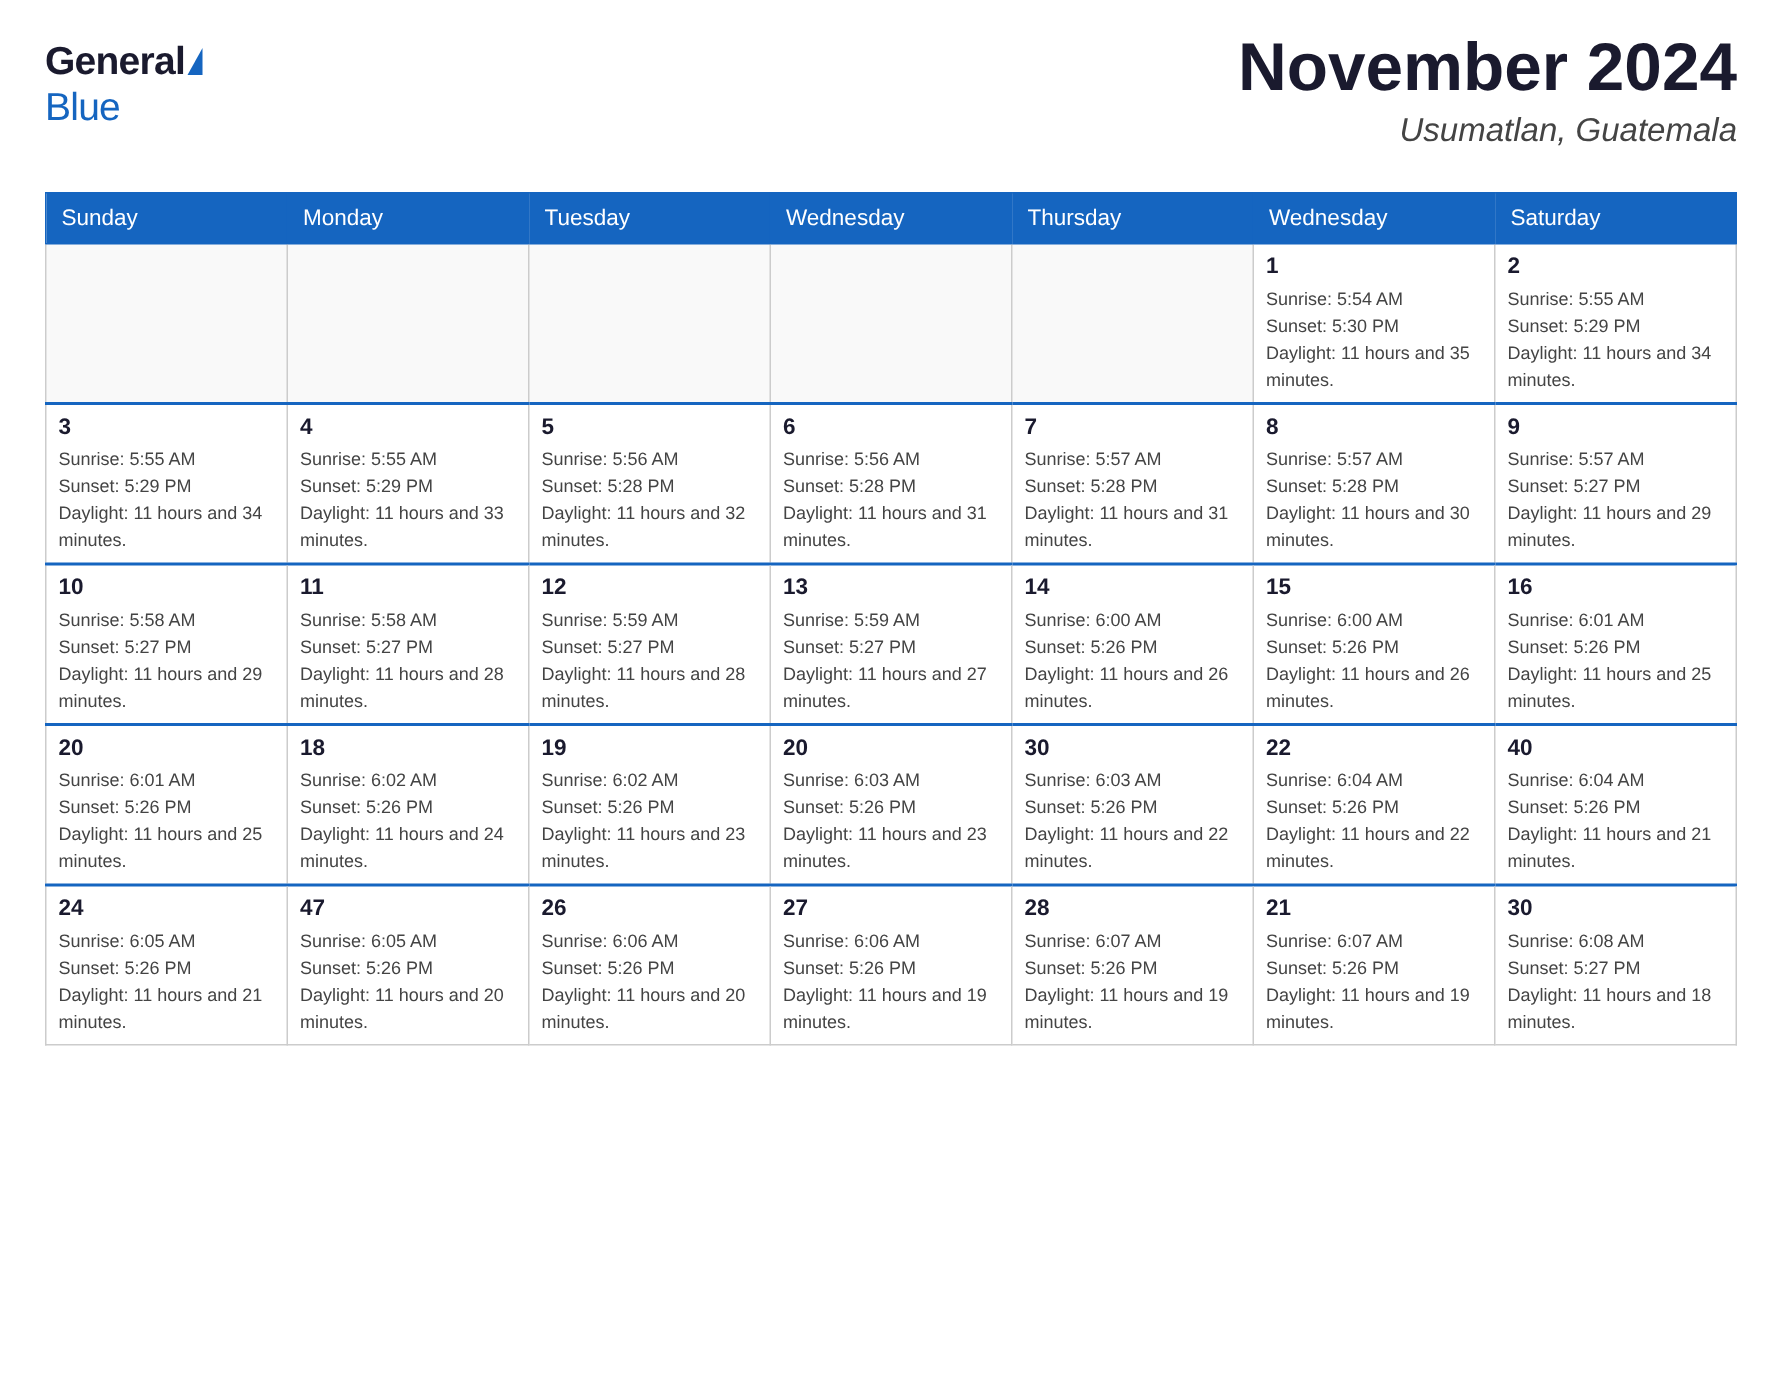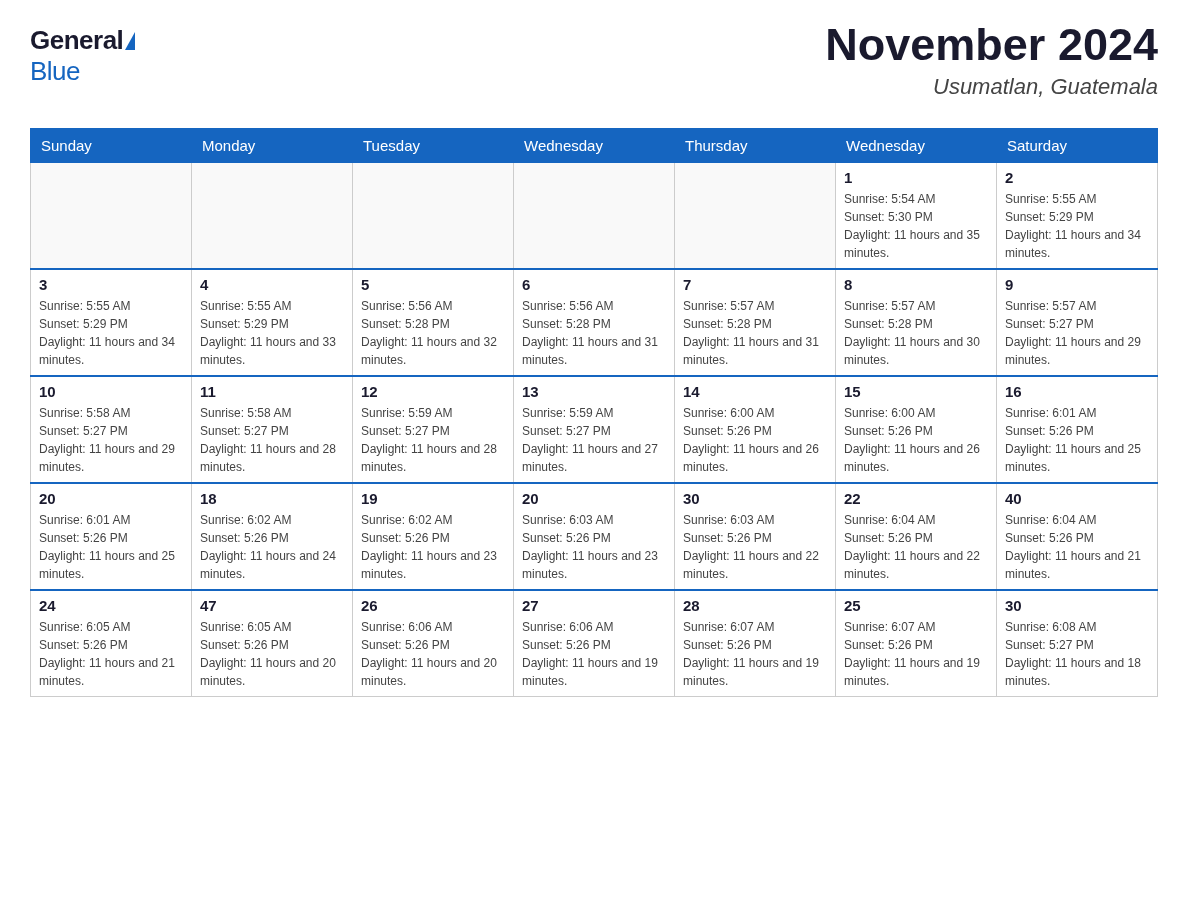--- a/index.html
+++ b/index.html
@@ -310,21 +310,21 @@
 Sunset: 5:26 PM
 Daylight: 11 hours and 19 minutes.</div>
         </td>
         <td>
           <div class="day-number">28</div>
           <div class="day-info" style="white-space: pre-line;">Sunrise: 6:07 AM
 Sunset: 5:26 PM
 Daylight: 11 hours and 19 minutes.</div>
         </td>
         <td>
-          <div class="day-number">25</div>
+          <div class="day-number">21</div>
           <div class="day-info" style="white-space: pre-line;">Sunrise: 6:07 AM
 Sunset: 5:26 PM
 Daylight: 11 hours and 19 minutes.</div>
         </td>
         <td>
           <div class="day-number">30</div>
           <div class="day-info" style="white-space: pre-line;">Sunrise: 6:08 AM
 Sunset: 5:27 PM
 Daylight: 11 hours and 18 minutes.</div>
         </td>

